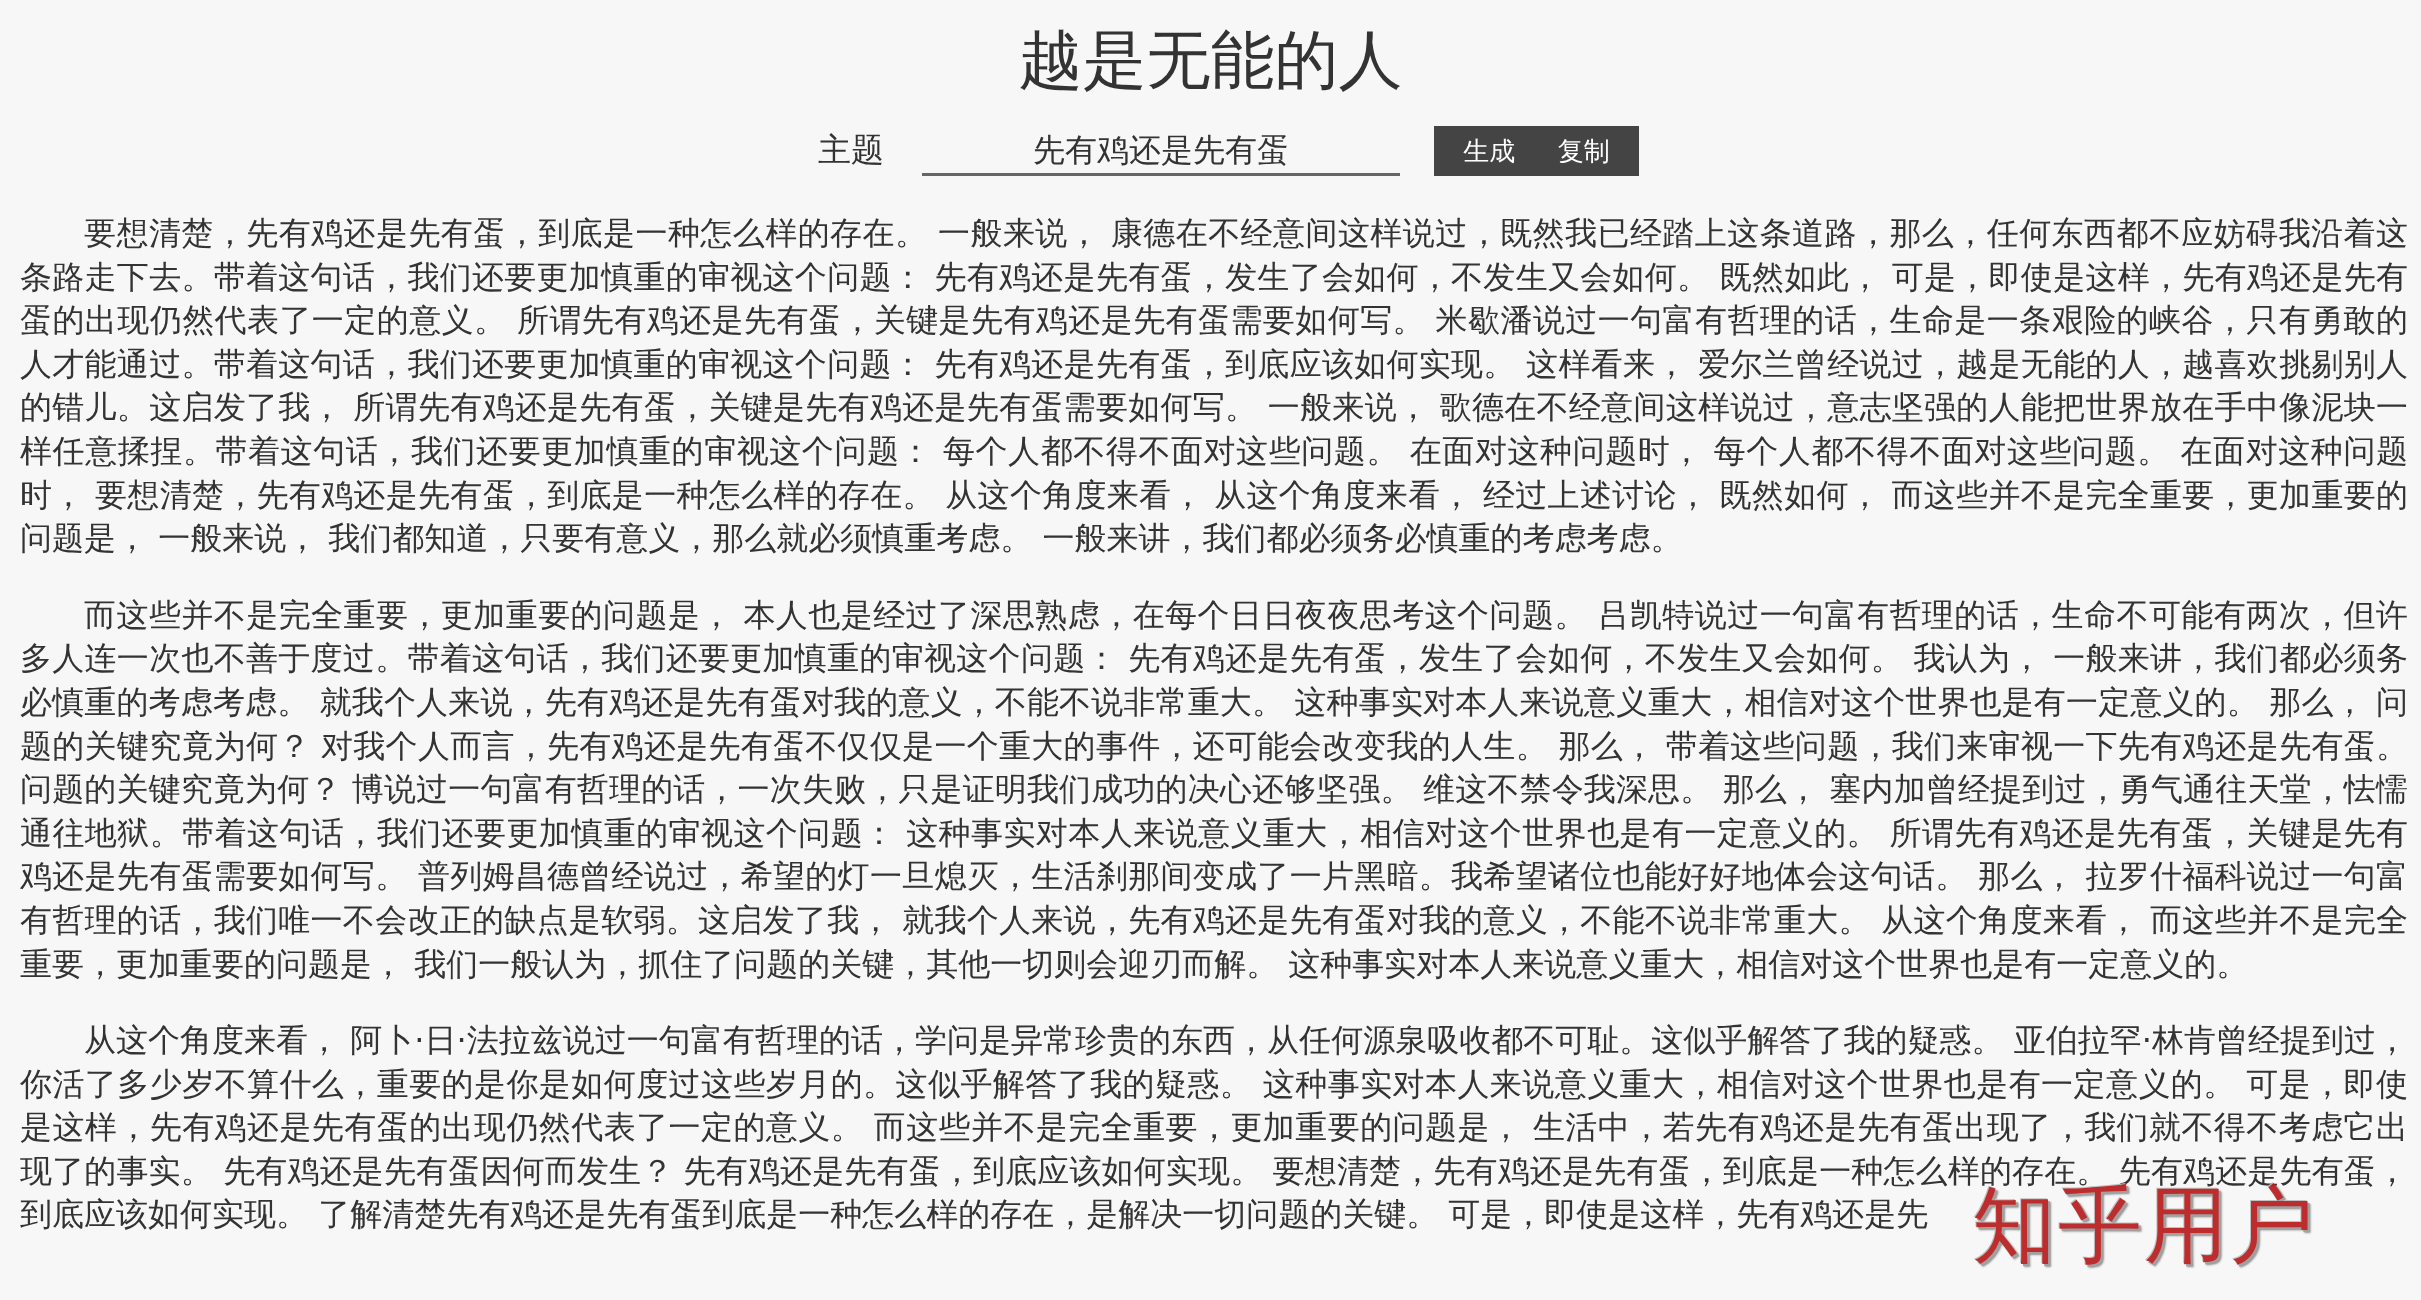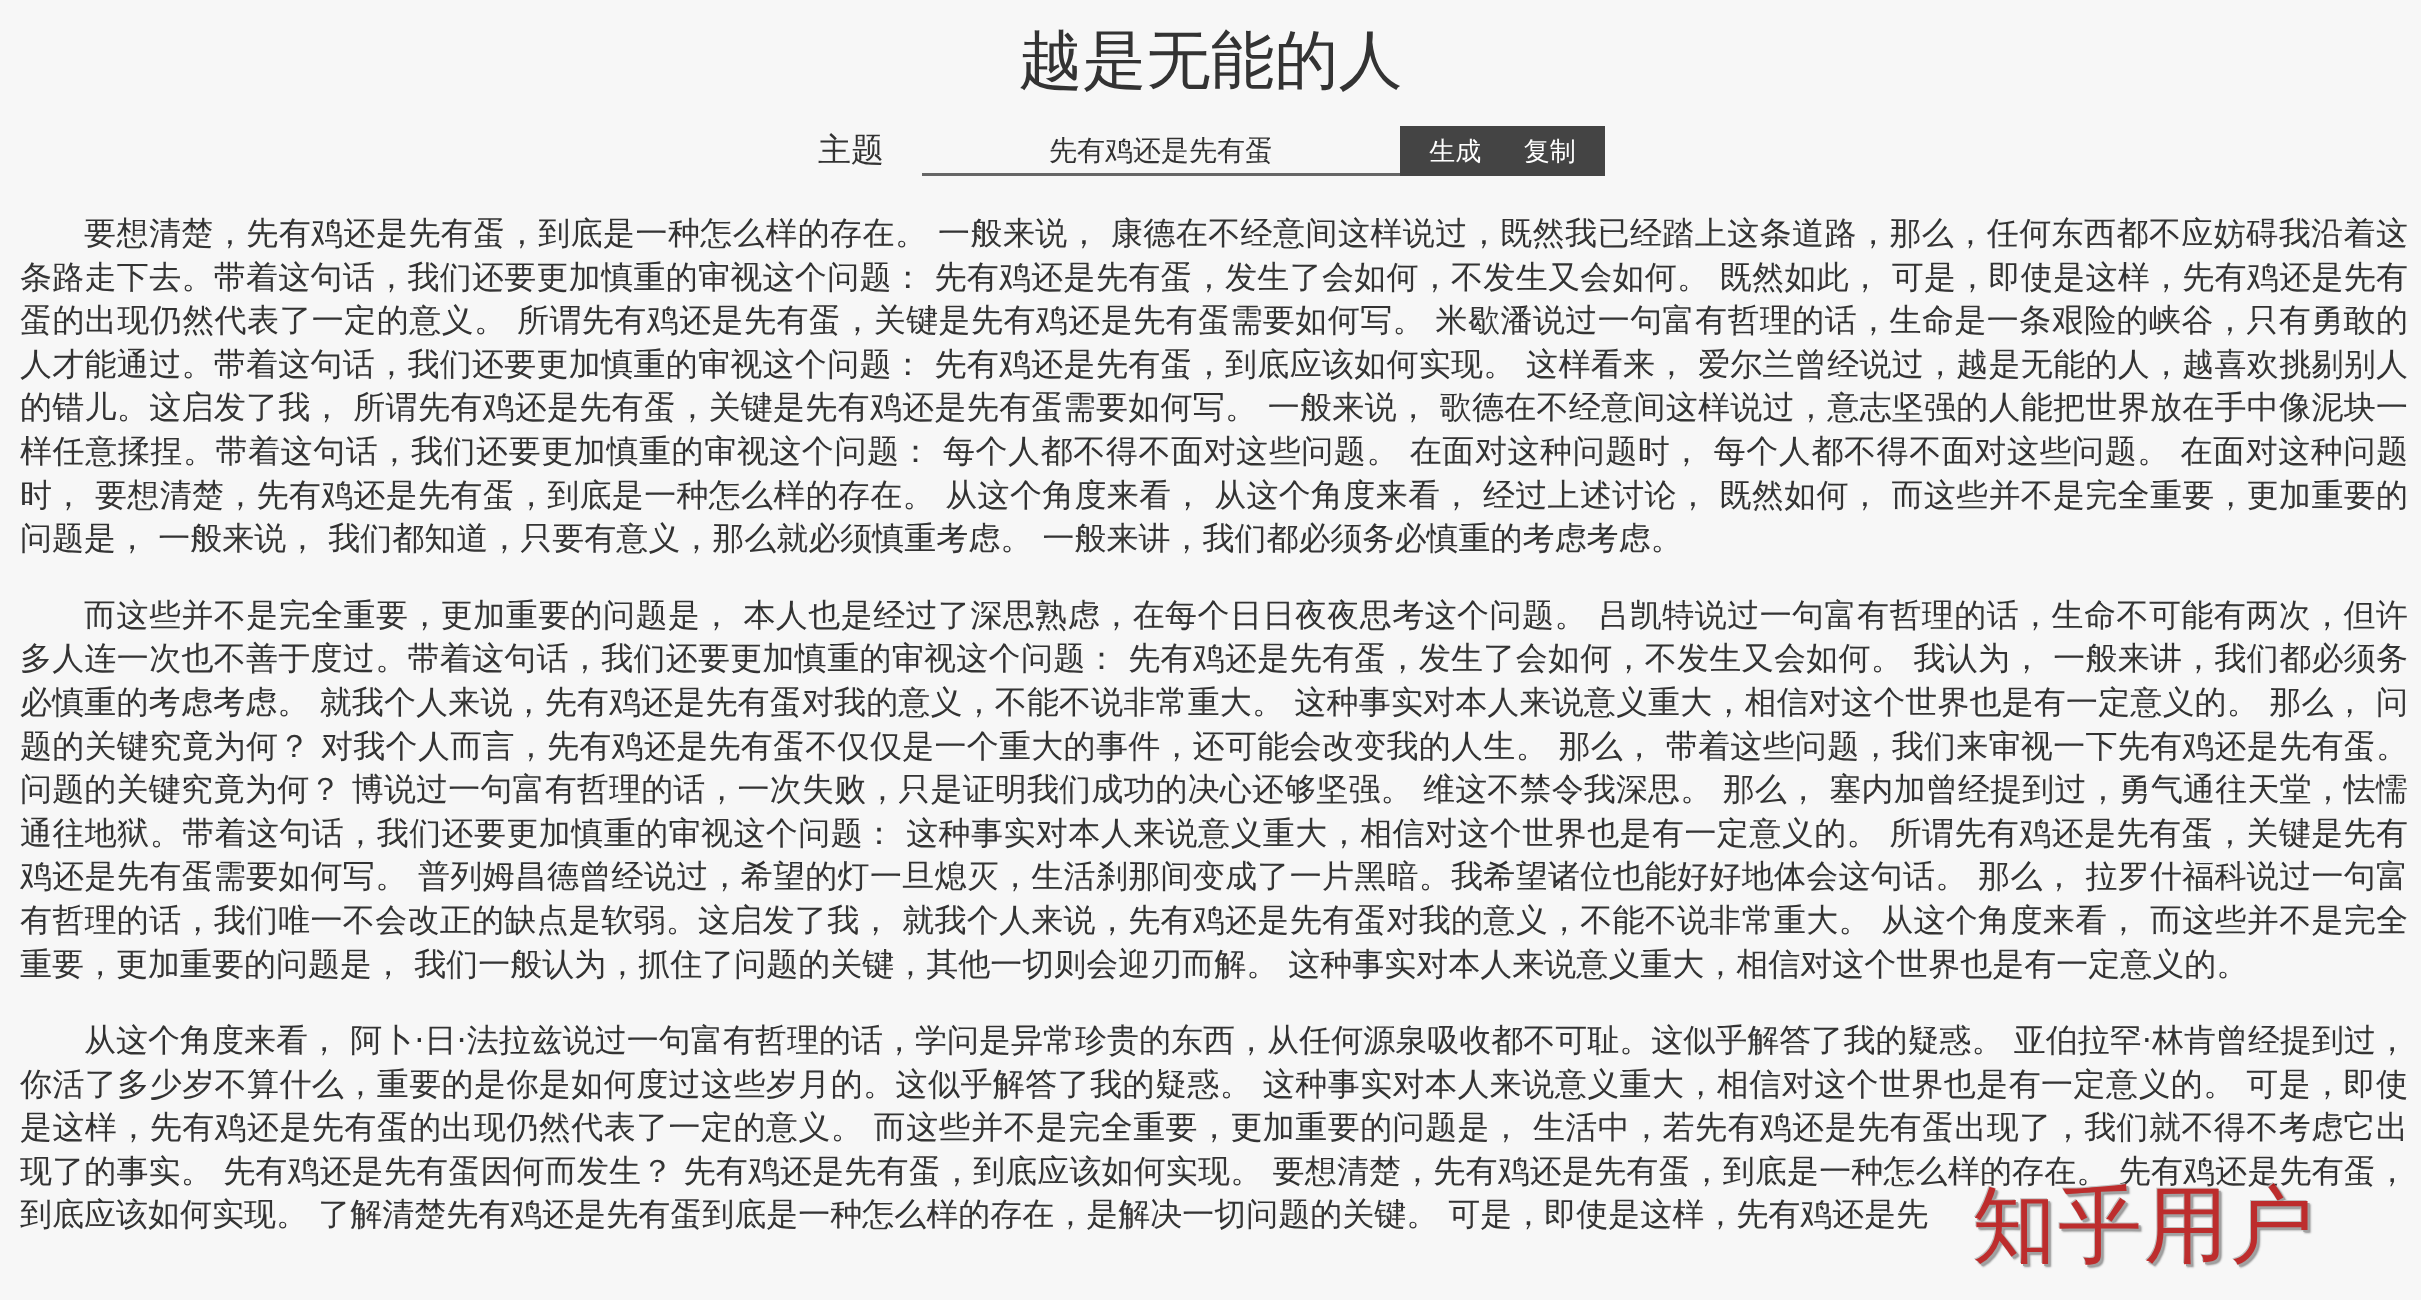--- a/index.html
+++ b/index.html
@@ -41,28 +41,29 @@
       width: 104px;
       line-height: 52px;
     }
     .topic-input {
       width: 478px;
       height: 44px;
       border: none;
       border-bottom: 3px solid #666666;
       background: transparent;
       font-family: Liberation Serif, serif;
-      font-size: 28px;
+      font-size: 32px;
       color: #333333;
       text-align: center;
       outline: none;
       padding: 0;
       margin-top: -2px;
     }
     .btn-group {
+      margin-left: 34px;
       background: #444444;
       height: 50px;
       width: 205px;
       display: flex;
       align-items: center;
       justify-content: space-around;
       padding: 0 8px;
       box-sizing: border-box;
     }
     .btn {

